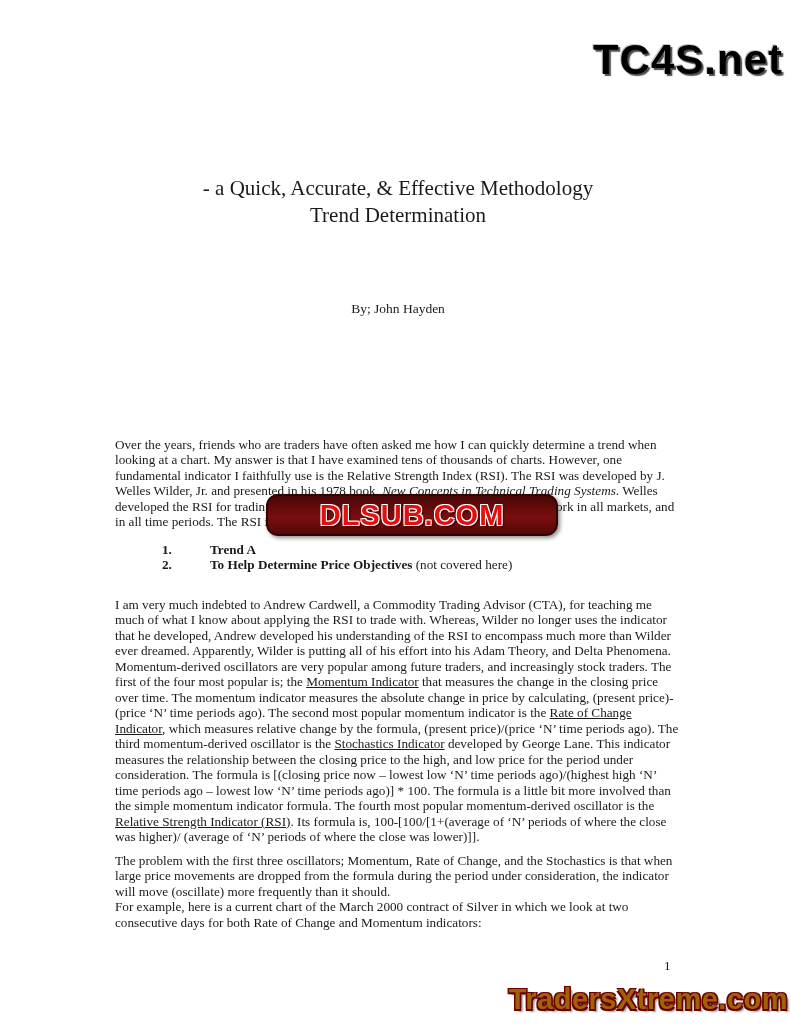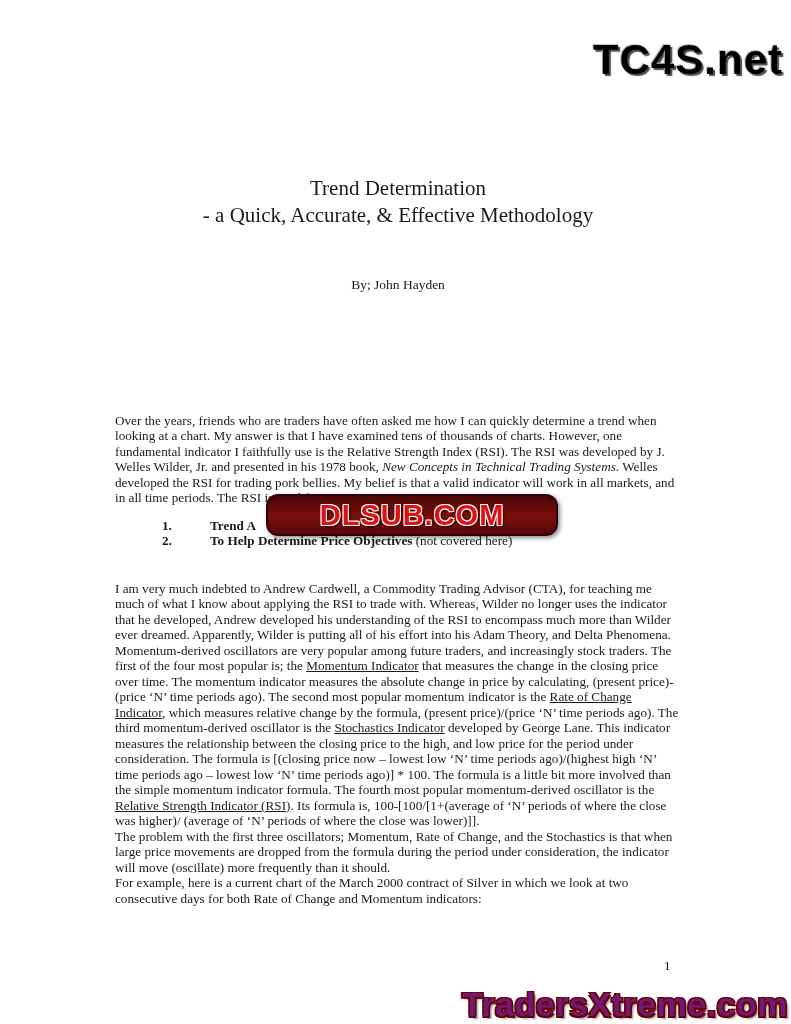--- a/index.html
+++ b/index.html
@@ -39,30 +39,30 @@
 
   .title {
     margin-top: 175px;
     text-align: center;
     font-size: 21px;
     line-height: 27px;
     font-weight: normal;
   }
 
   .byline {
-    margin-top: 48px;
+    margin-top: 72px;
     text-align: center;
     font-size: 13.5px;
   }
 
   .para { margin: 0; }
   .para-intro   { margin-top: 120px; }
-  .para-cardwell{ margin-top: 32px; }
+  .para-cardwell{ margin-top: 24px; }
   .para-osc     { }
-  .para-problem { margin-top: 0; }
+  .para-problem { margin-top: 8px; }
   .para-example { }
 
   .list { margin-top: 12px; }
   .list-row { display: flex; }
   .list-num {
     width: 48px;
     margin-left: 47px;
     font-weight: bold;
     flex: 0 0 auto;
   }
@@ -97,44 +97,44 @@
     position: absolute;
     left: 664px;
     top: 958px;
     font-size: 13px;
   }
 
   
   .footer-brand {
     position: absolute;
     right: 3px;
-    bottom: 0;
+    bottom: 8px;
     font-family: "Liberation Sans", sans-serif;
     font-weight: bold;
-    font-size: 34px;
+    font-size: 29px;
     letter-spacing: 0.5px;
-    color: #701a75;
+    color: #a16207;
     text-shadow:
       -1.5px -1.5px 0 #6b0000, 1.5px -1.5px 0 #6b0000,
       -1.5px  1.5px 0 #6b0000, 1.5px  1.5px 0 #6b0000,
        3px 3px 2px #9a9a9a;
   }
 </style>
 </head>
 <body>
 
 <div class="page">
 
   <div class="header-logo">TC4S.net</div>
 
   <div class="content">
 
     <div class="title">
+      <div>- a Quick, Accurate, &amp; Effective Methodology</div>
       <div>Trend Determination</div>
-      <div>- a Quick, Accurate, &amp; Effective Methodology</div>
     </div>
 
     <div class="byline">By; John Hayden</div>
 
     <p class="para para-intro"><span>Over the years, friends who are traders have often asked me how I can quickly determine a trend when looking at a chart. My answer is that I have examined tens of thousands of charts. However, one fundamental indicator I faithfully use is the Relative Strength Index (RSI). The RSI was developed by J. Welles Wilder, Jr. and presented in his 1978 book, </span><span style="font-style: italic;">New Concepts in Technical Trading Systems</span><span>. Welles developed the RSI for trading pork bellies. My belief is that a valid indicator will work in all markets, and in all time periods.  The RSI is used for:</span></p>
 
     <div class="list">
       <div class="list-row">
         <span class="list-num">1.</span>
         <span class="list-text"><span style="font-weight: bold;">Trend A</span></span>

